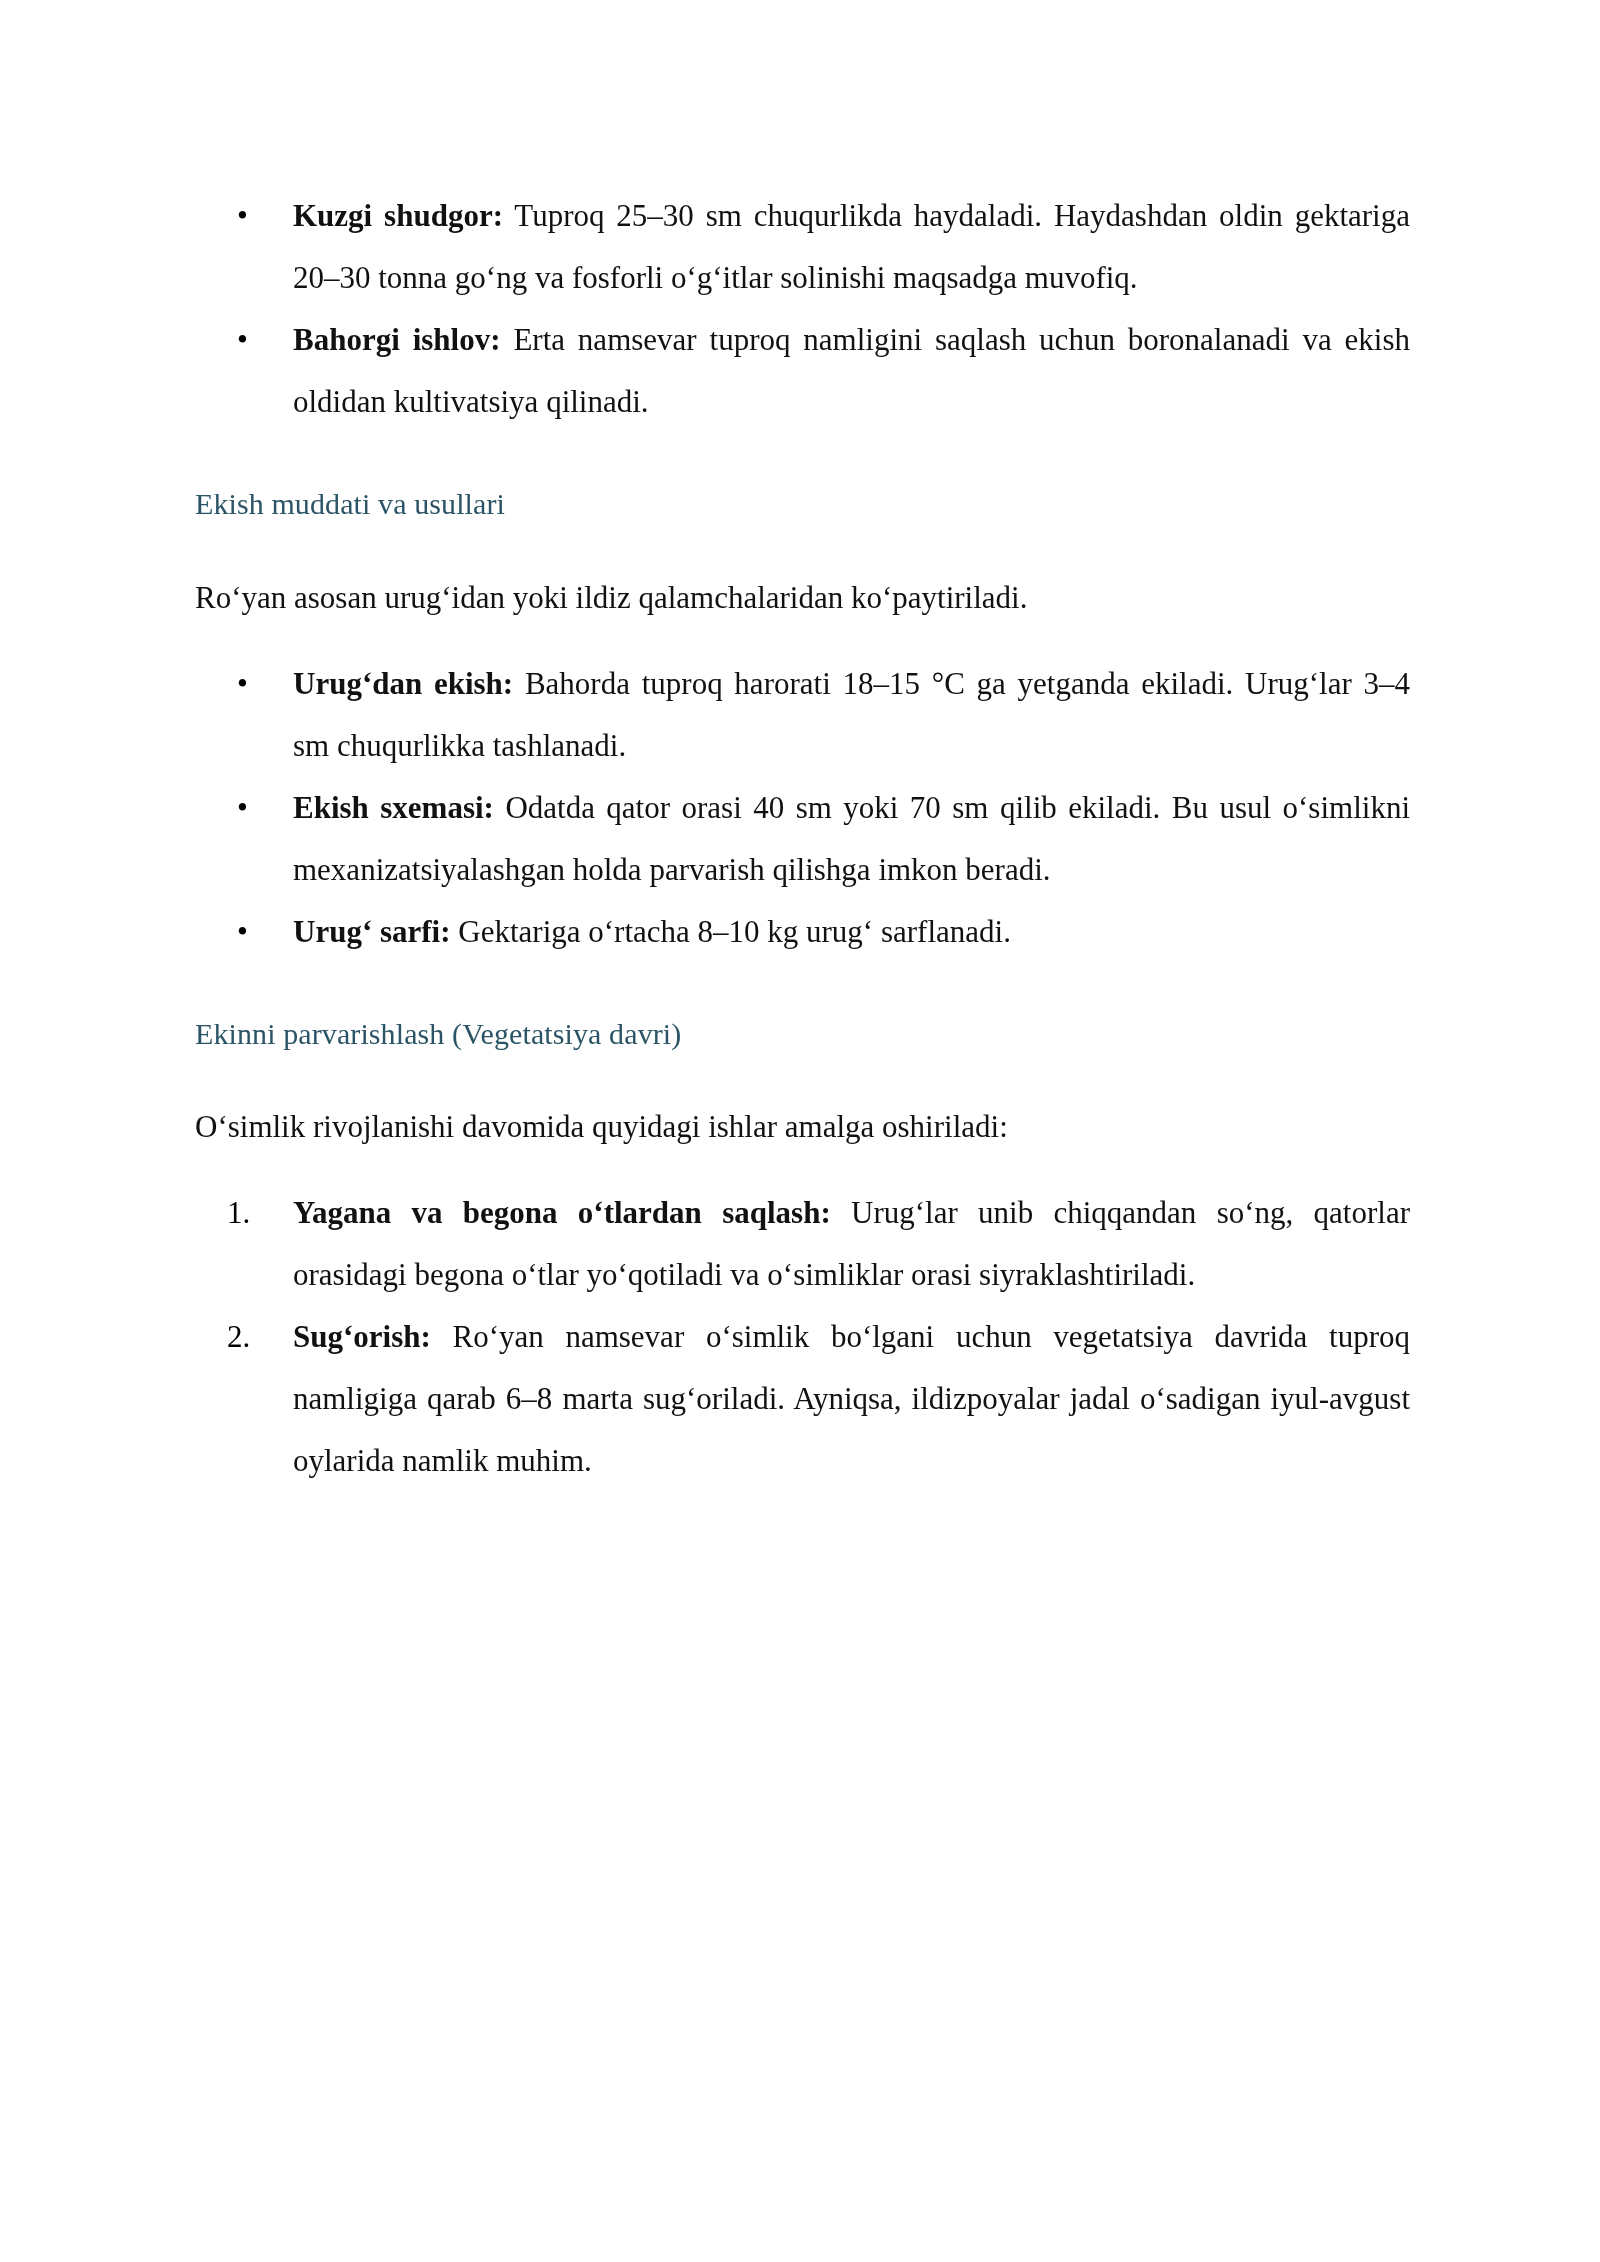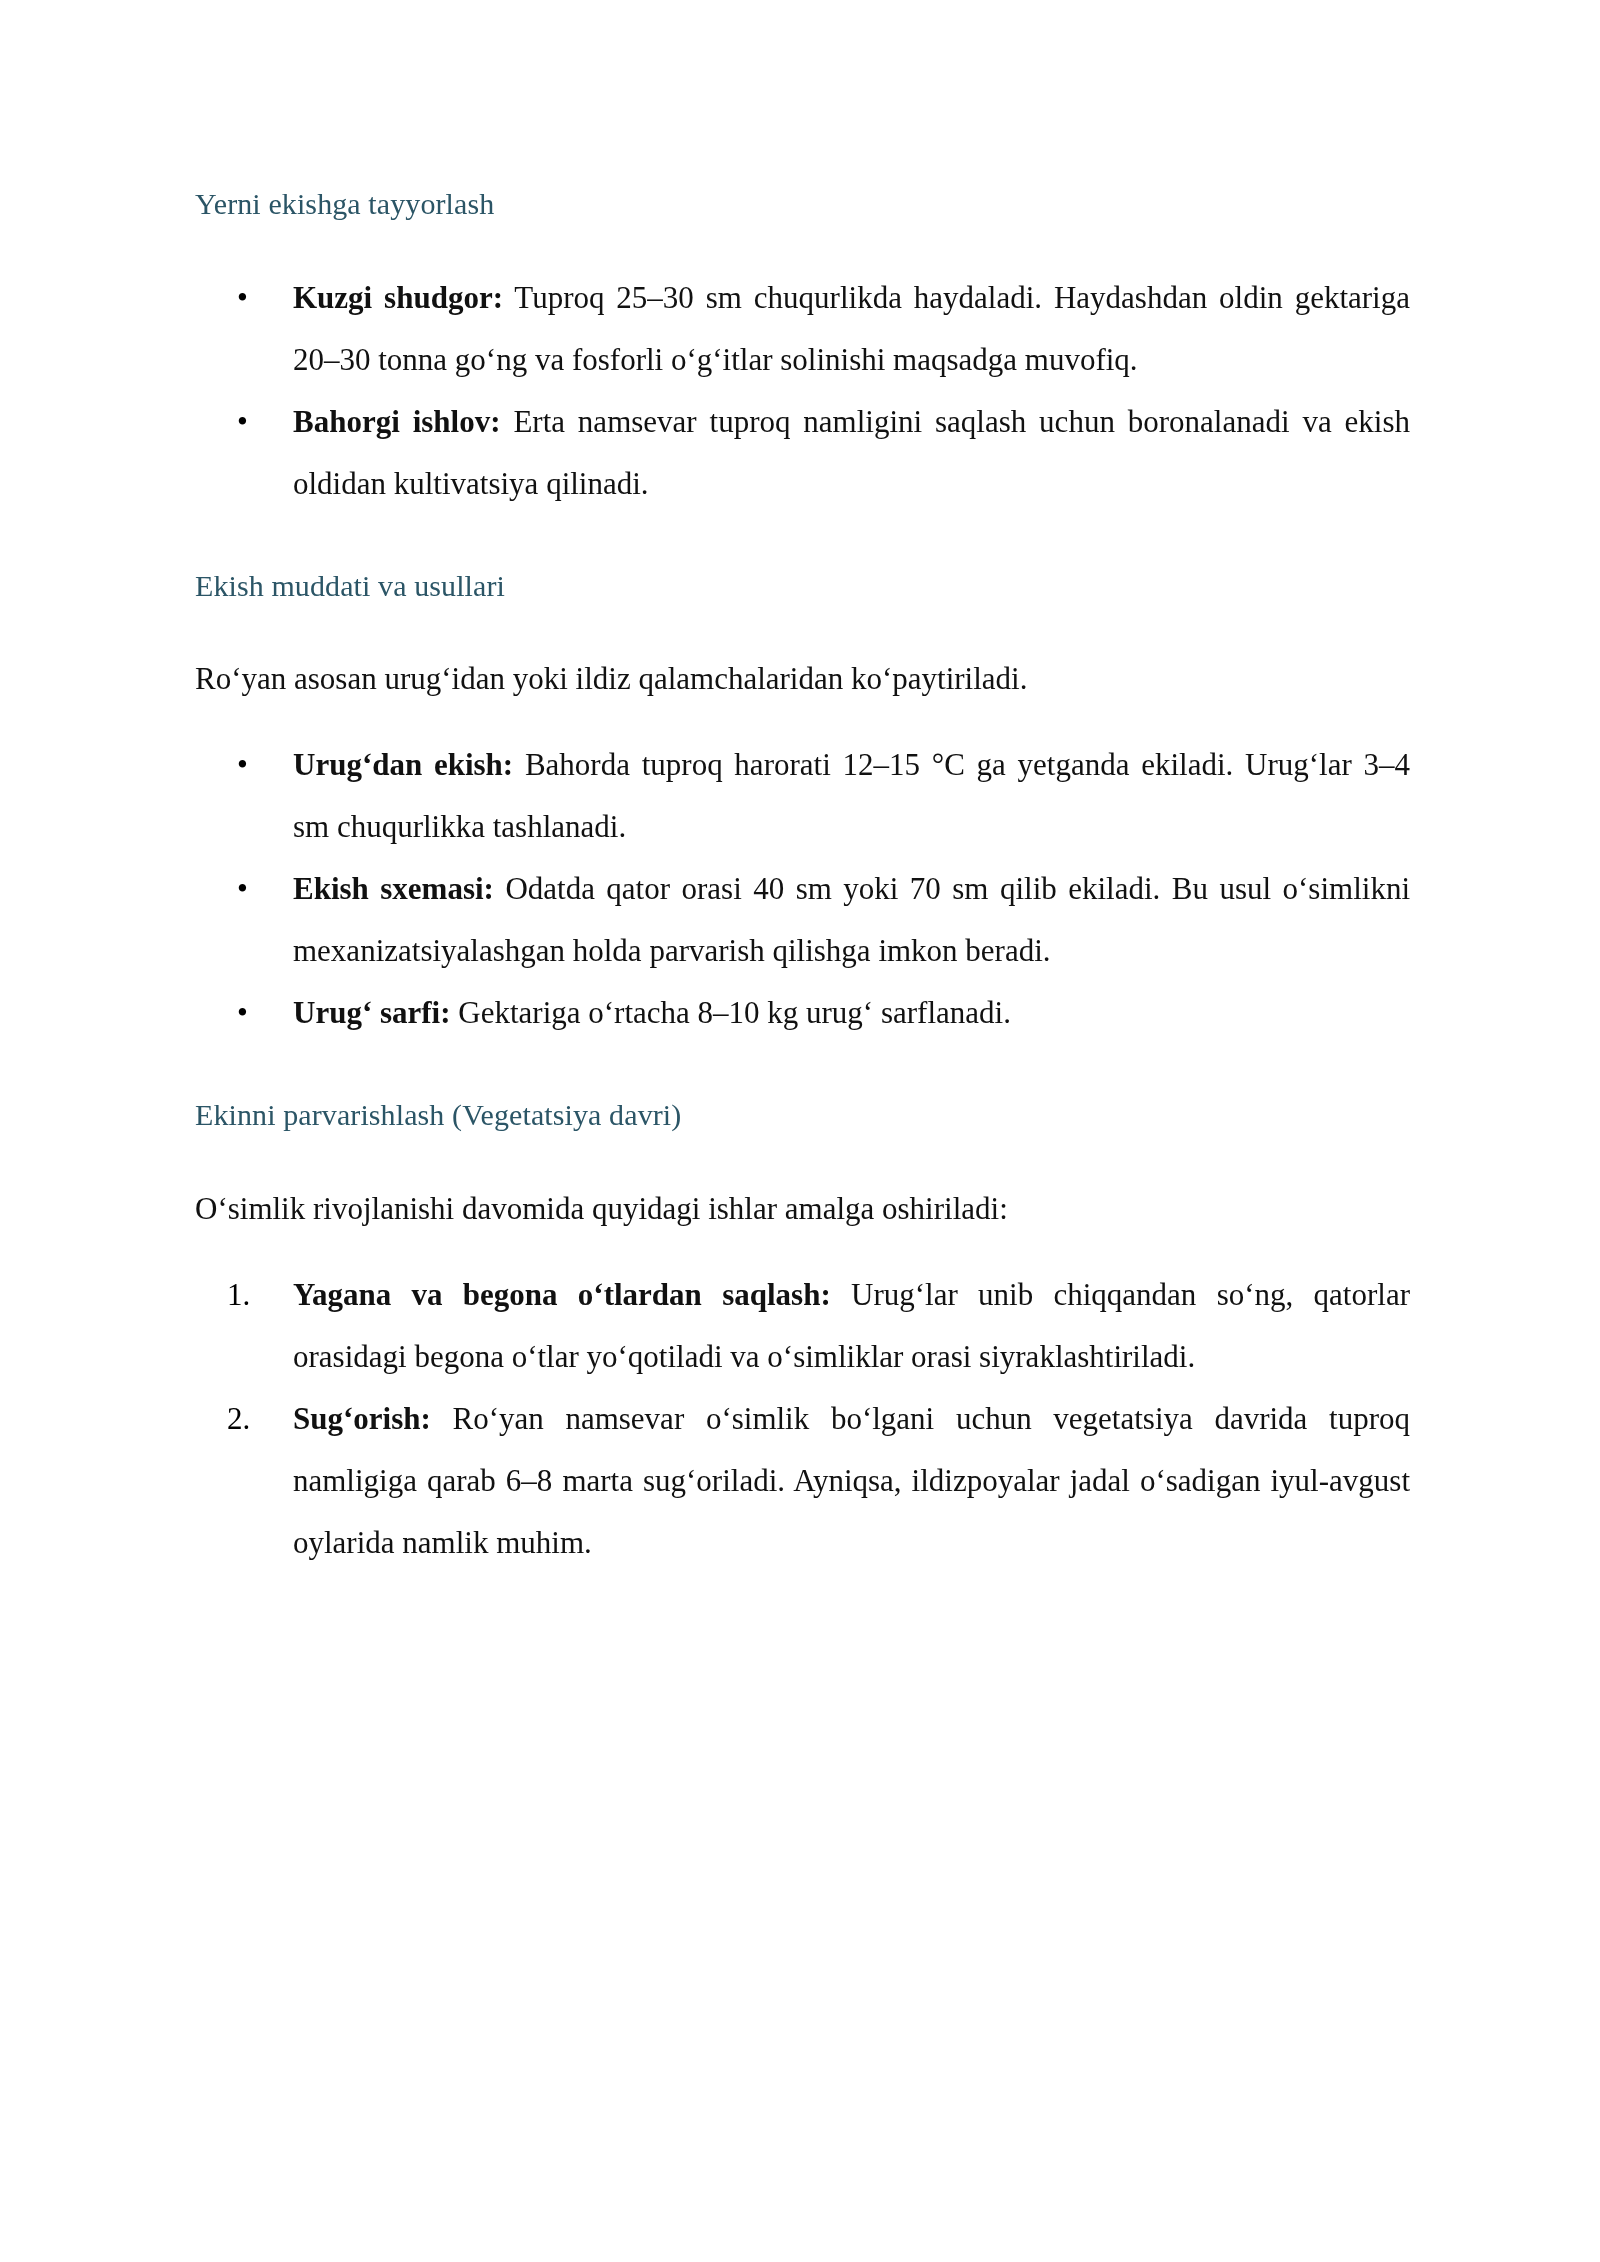--- a/index.html
+++ b/index.html
@@ -99,23 +99,20 @@
   li, p.para {
     text-align-last: left;
   }
 </style>
 </head>
 <body>
 
 <div class="page">
   <div class="doc-body">
 
-    <div class="heading-block">
-      <h2 class="section-heading">Yerni ekishga tayyorlash</h2>
-    </div>
     <div class="list-block">
       <ul class="bullets">
         <li>
           <span class="marker">•</span>
           <span class="lead">Kuzgi shudgor:</span><span class="rest"> Tuproq 25–30 sm chuqurlikda haydaladi. Haydashdan oldin gektariga 20–30 tonna go‘ng va fosforli o‘g‘itlar solinishi maqsadga muvofiq.</span>
         </li>
         <li>
           <span class="marker">•</span>
           <span class="lead">Bahorgi ishlov:</span><span class="rest"> Erta namsevar tuproq namligini saqlash uchun boronalanadi va ekish oldidan kultivatsiya qilinadi.</span>
         </li>
@@ -125,21 +122,21 @@
     <div class="heading-block subsequent">
       <h2 class="section-heading">Ekish muddati va usullari</h2>
     </div>
     <div class="para-block">
       <p class="para">Ro‘yan asosan urug‘idan yoki ildiz qalamchalaridan ko‘paytiriladi.</p>
     </div>
     <div class="list-block">
       <ul class="bullets">
         <li>
           <span class="marker">•</span>
-          <span class="lead">Urug‘dan ekish:</span><span class="rest"> Bahorda tuproq harorati 12–15 °C ga yetganda ekiladi. Urug‘lar 3–4 sm chuqurlikka tashlanadi.</span>
+          <span class="lead">Urug‘dan ekish:</span><span class="rest"> Bahorda tuproq harorati 18–15 °C ga yetganda ekiladi. Urug‘lar 3–4 sm chuqurlikka tashlanadi.</span>
         </li>
         <li>
           <span class="marker">•</span>
           <span class="lead">Ekish sxemasi:</span><span class="rest"> Odatda qator orasi 40 sm yoki 70 sm qilib ekiladi. Bu usul o‘simlikni mexanizatsiyalashgan holda parvarish qilishga imkon beradi.</span>
         </li>
         <li>
           <span class="marker">•</span>
           <span class="lead">Urug‘ sarfi:</span><span class="rest"> Gektariga o‘rtacha 8–10 kg urug‘ sarflanadi.</span>
         </li>
       </ul>

